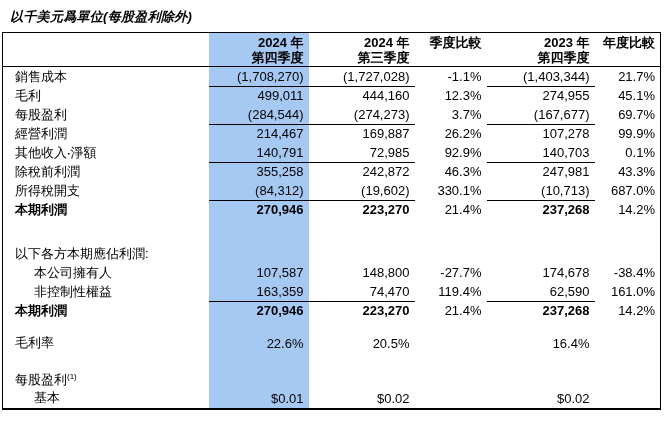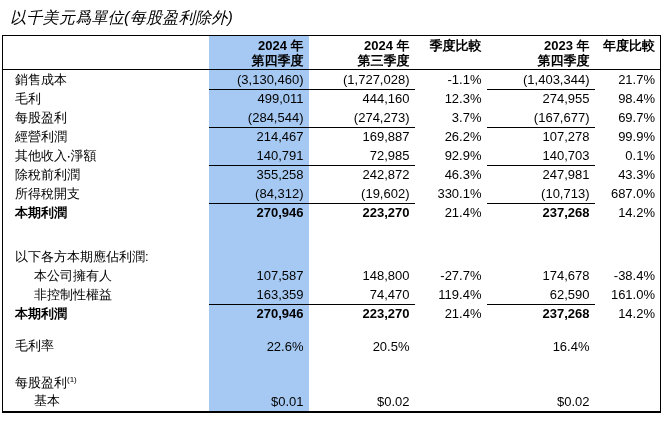--- a/index.html
+++ b/index.html
@@ -9,22 +9,22 @@
   }
   body {
     width: 668px;
     height: 444px;
     overflow: hidden;
     font-family: "Liberation Sans", sans-serif;
     color: #000000;
   }
   .page-title {
     font-style: italic;
-    font-weight: normal;
-    font-size: 16px;
+    font-weight: bold;
+    font-size: 13px;
     padding: 8px 0 0 10px;
     letter-spacing: 0.3px;
   }
   table.fin {
     border-collapse: collapse;
     table-layout: fixed;
     width: 588px;
     margin: 6px 0 0 2px;
     border: 1px solid #000;
     border-bottom-width: 2px;
@@ -102,33 +102,33 @@
           </th>
           <th>
             <div>年度比較</div>
             <div></div>
           </th>
         </tr>
       </thead>
     <tbody>
         <tr>
           <td class="label">銷售成本</td>
-          <td class="hl uline">(3,130,460)</td>
+          <td class="hl uline">(1,708,270)</td>
           <td class="uline">(1,727,028)</td>
           <td>-1.1%</td>
           <td class="uline">(1,403,344)</td>
           <td>21.7%</td>
         </tr>
         <tr>
           <td class="label">毛利</td>
           <td class="hl">499,011</td>
           <td>444,160</td>
           <td>12.3%</td>
           <td>274,955</td>
-          <td>98.4%</td>
+          <td>45.1%</td>
         </tr>
         <tr>
           <td class="label">每股盈利</td>
           <td class="hl uline">(284,544)</td>
           <td class="uline">(274,273)</td>
           <td>3.7%</td>
           <td class="uline">(167,677)</td>
           <td>69.7%</td>
         </tr>
         <tr>

